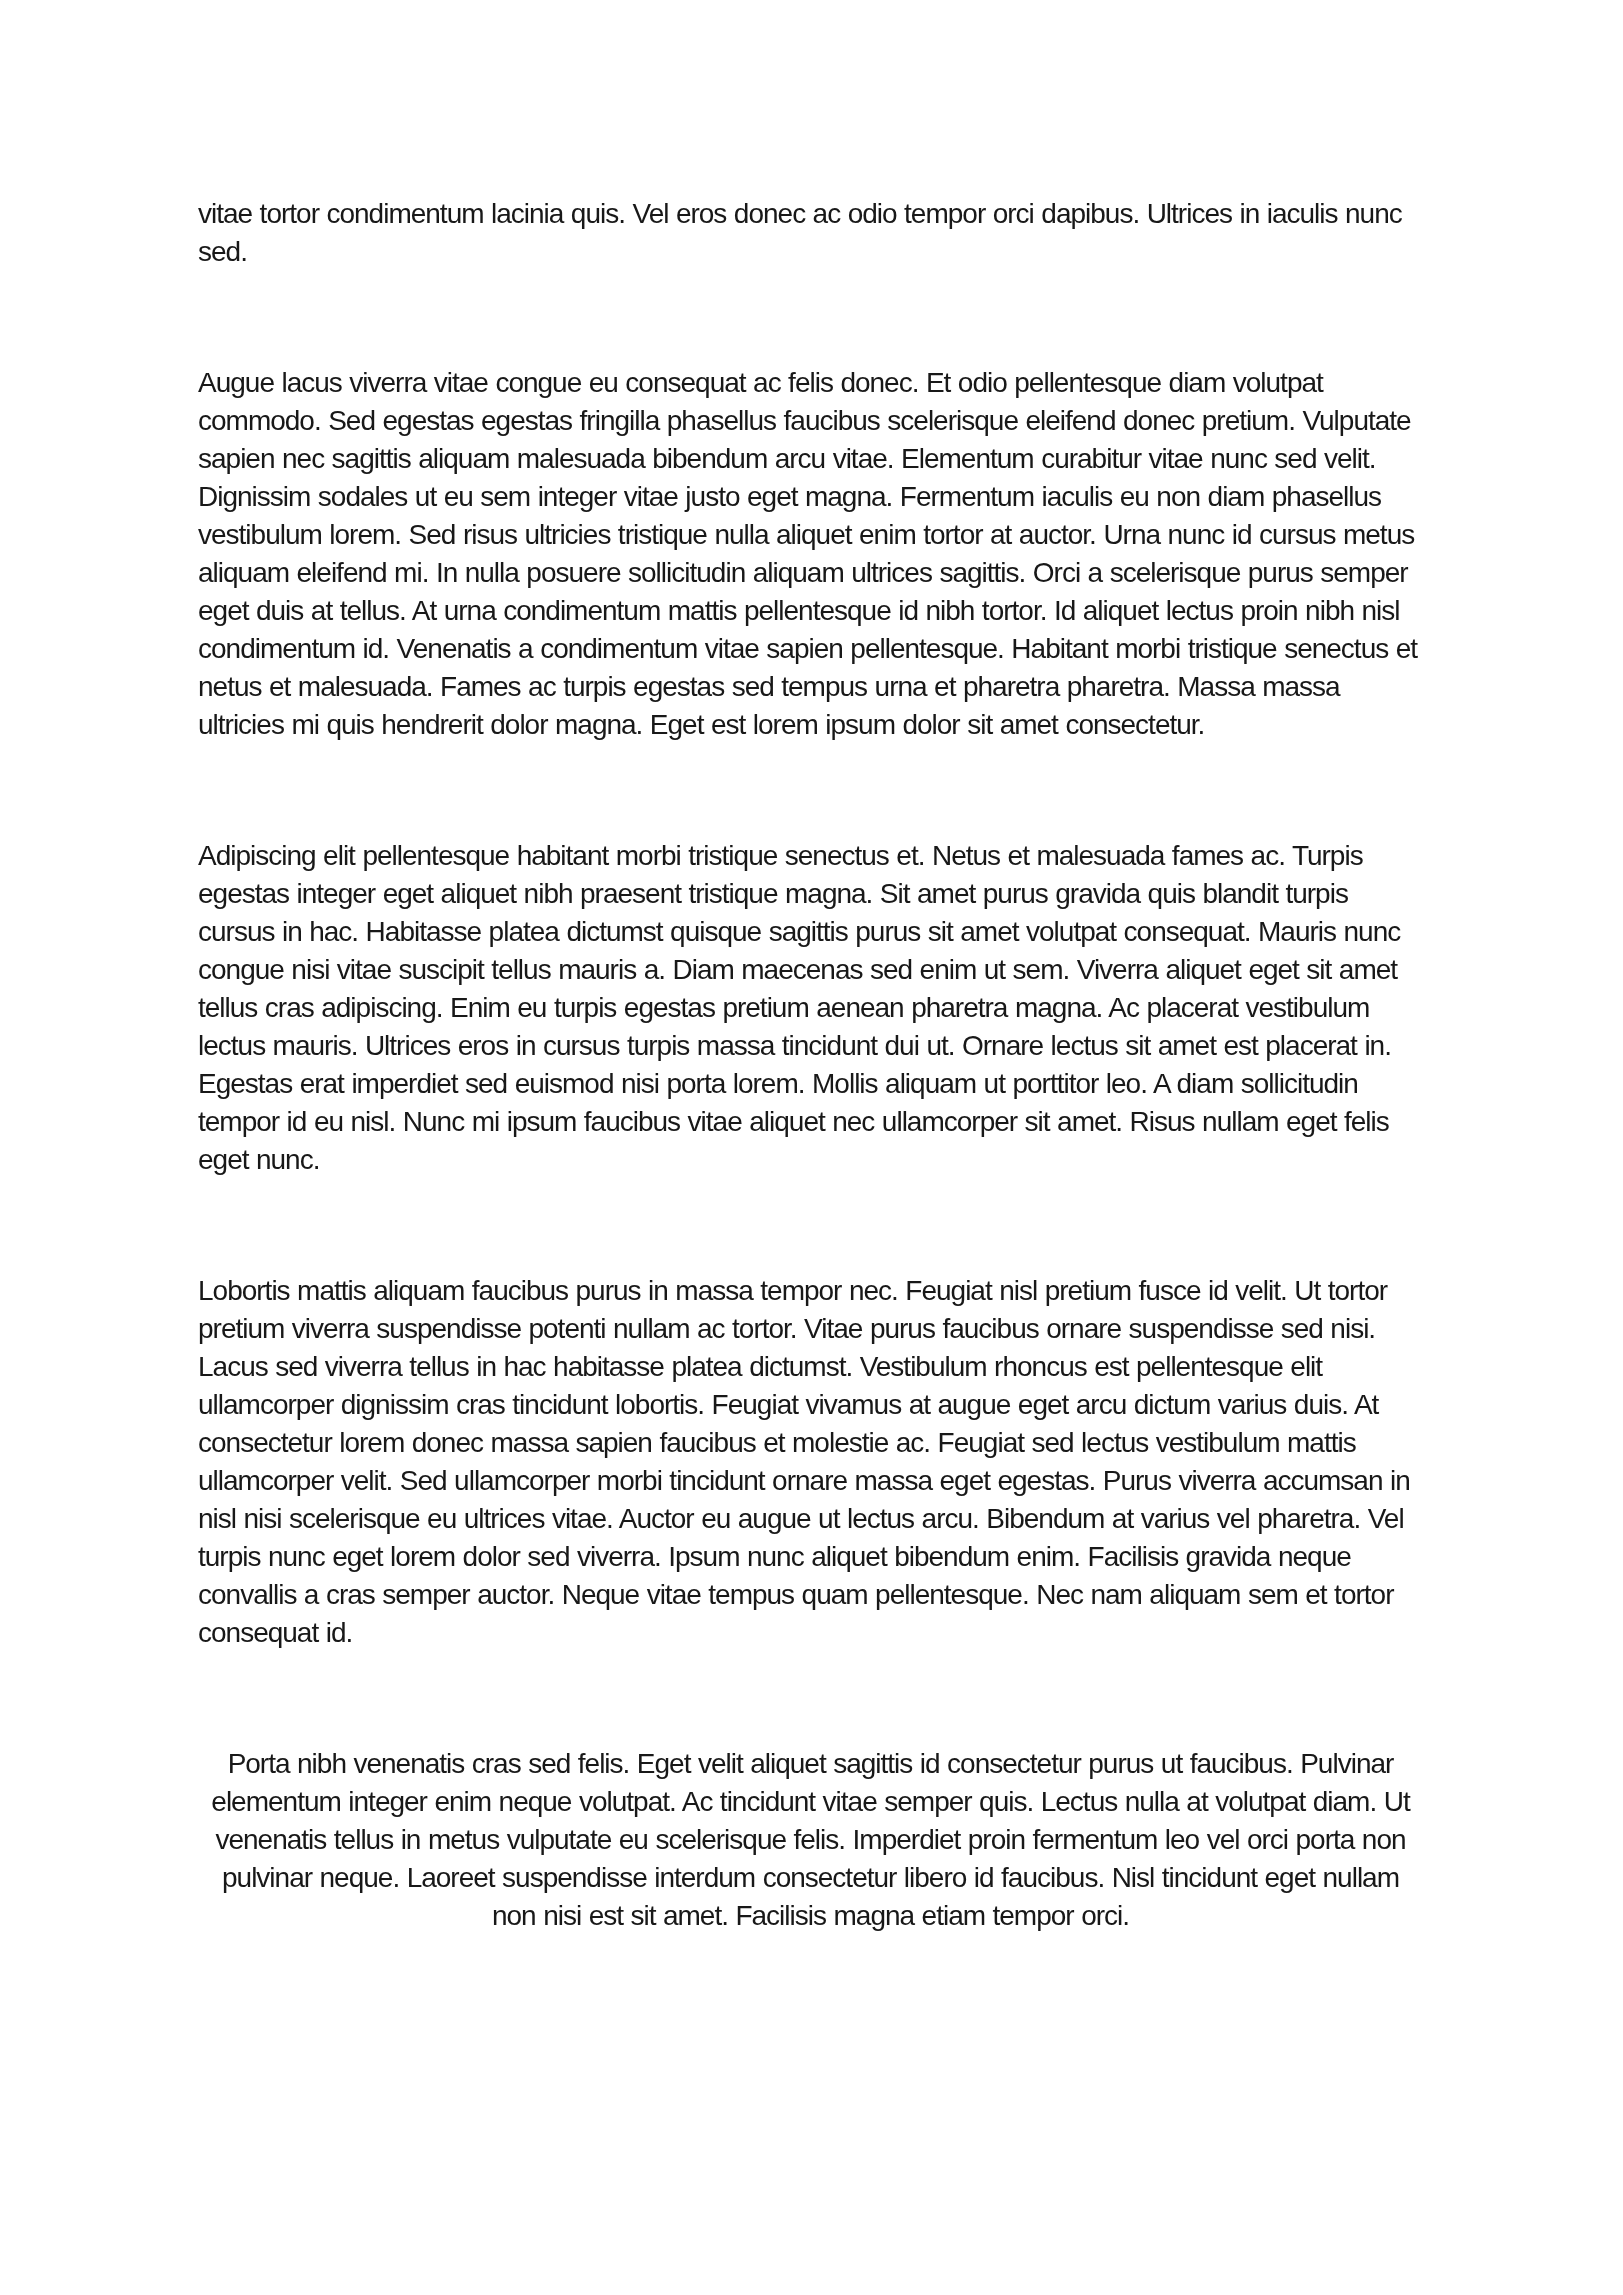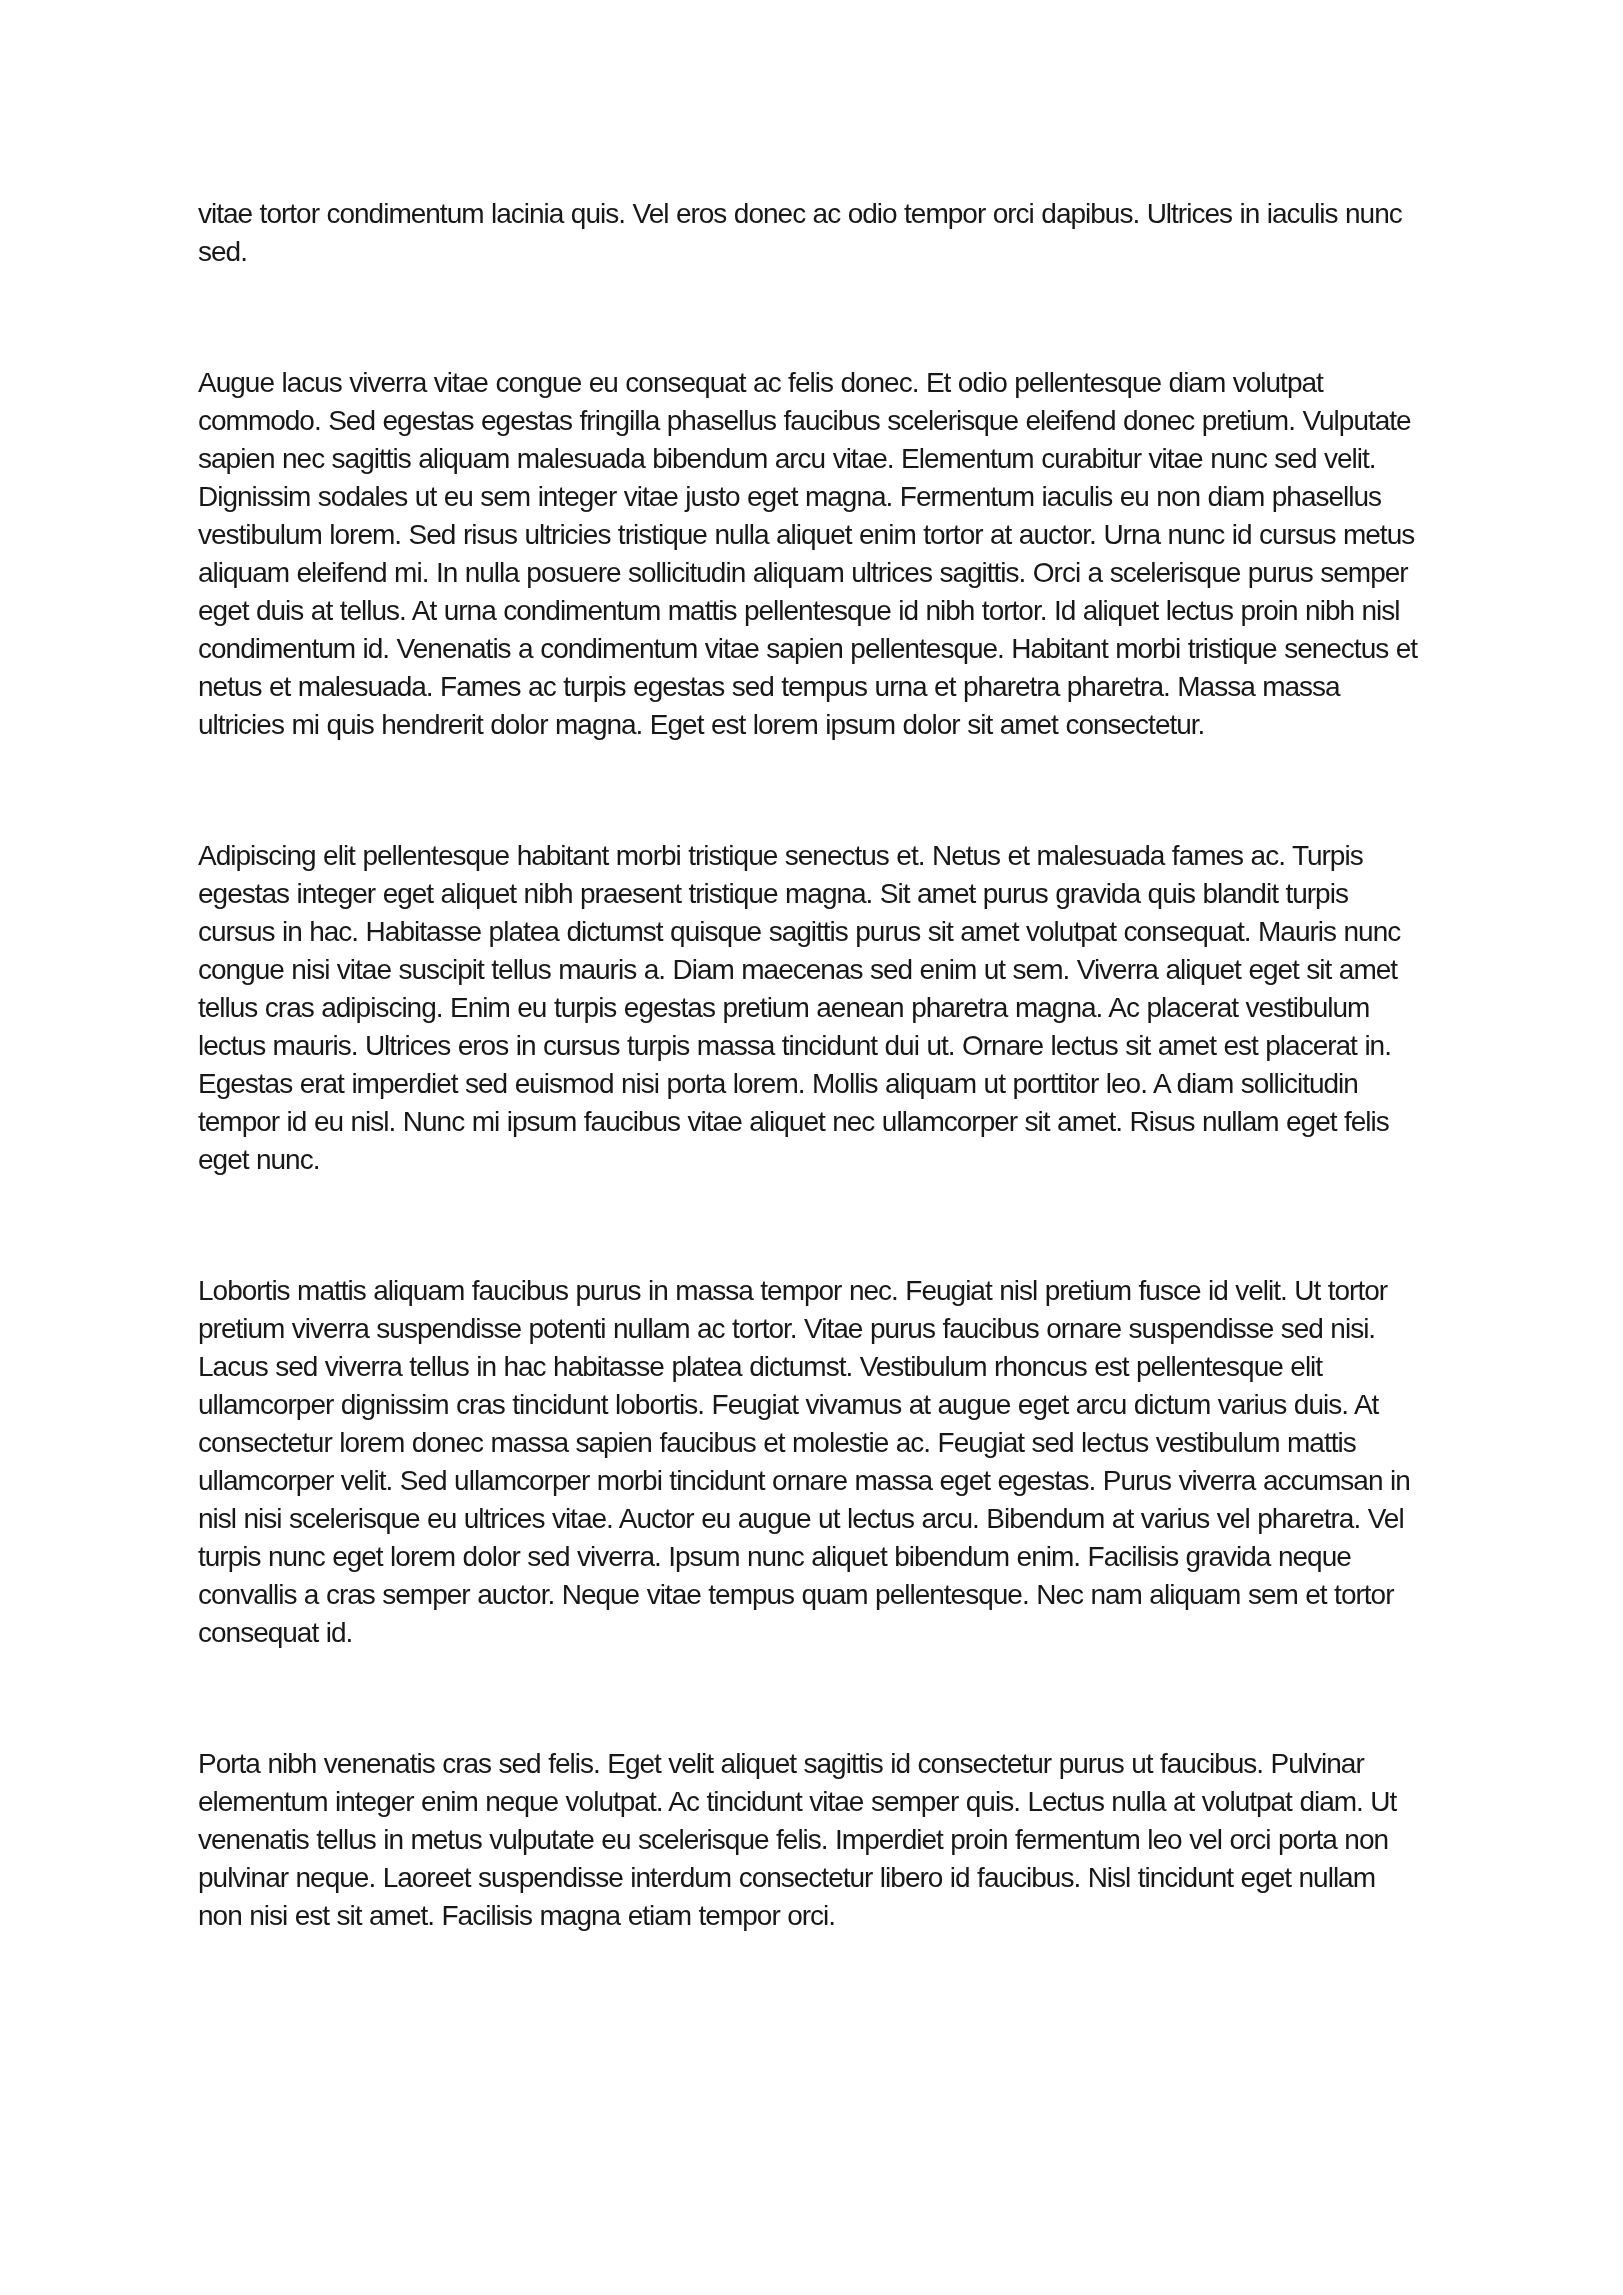--- a/index.html
+++ b/index.html
@@ -33,20 +33,21 @@
     line-height: 38px;
     letter-spacing: -1px;
     word-spacing: 0.7px;
     color: #181818;
     text-align: left;
     margin: 0 0 93px 0;
     padding: 0;
   }
   .para:last-child {
     margin-bottom: 0;
+    text-align: center;
   }
 </style>
 </head>
 <body>
 
 <div class="doc-page">
   <div class="text-block">
     <p class="para">vitae tortor condimentum lacinia quis. Vel eros donec ac odio tempor orci dapibus. Ultrices in iaculis nunc sed.</p>
     <p class="para">Augue lacus viverra vitae congue eu consequat ac felis donec. Et odio pellentesque diam volutpat commodo. Sed egestas egestas fringilla phasellus faucibus scelerisque eleifend donec pretium. Vulputate sapien nec sagittis aliquam malesuada bibendum arcu vitae. Elementum curabitur vitae nunc sed velit. Dignissim sodales ut eu sem integer vitae justo eget magna. Fermentum iaculis eu non diam phasellus vestibulum lorem. Sed risus ultricies tristique nulla aliquet enim tortor at auctor. Urna nunc id cursus metus aliquam eleifend mi. In nulla posuere sollicitudin aliquam ultrices sagittis. Orci a scelerisque purus semper eget duis at tellus. At urna condimentum mattis pellentesque id nibh tortor. Id aliquet lectus proin nibh nisl condimentum id. Venenatis a condimentum vitae sapien pellentesque. Habitant morbi tristique senectus et netus et malesuada. Fames ac turpis egestas sed tempus urna et pharetra pharetra. Massa massa ultricies mi quis hendrerit dolor magna. Eget est lorem ipsum dolor sit amet consectetur.</p>
     <p class="para">Adipiscing elit pellentesque habitant morbi tristique senectus et. Netus et malesuada fames ac. Turpis egestas integer eget aliquet nibh praesent tristique magna. Sit amet purus gravida quis blandit turpis cursus in hac. Habitasse platea dictumst quisque sagittis purus sit amet volutpat consequat. Mauris nunc congue nisi vitae suscipit tellus mauris a. Diam maecenas sed enim ut sem. Viverra aliquet eget sit amet tellus cras adipiscing. Enim eu turpis egestas pretium aenean pharetra magna. Ac placerat vestibulum lectus mauris. Ultrices eros in cursus turpis massa tincidunt dui ut. Ornare lectus sit amet est placerat in. Egestas erat imperdiet sed euismod nisi porta lorem. Mollis aliquam ut porttitor leo. A diam sollicitudin tempor id eu nisl. Nunc mi ipsum faucibus vitae aliquet nec ullamcorper sit amet. Risus nullam eget felis eget nunc.</p>

